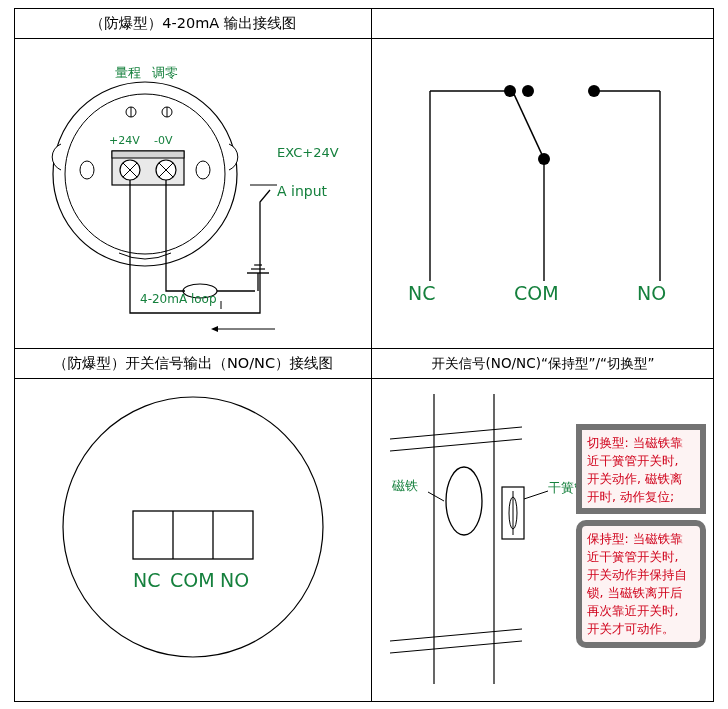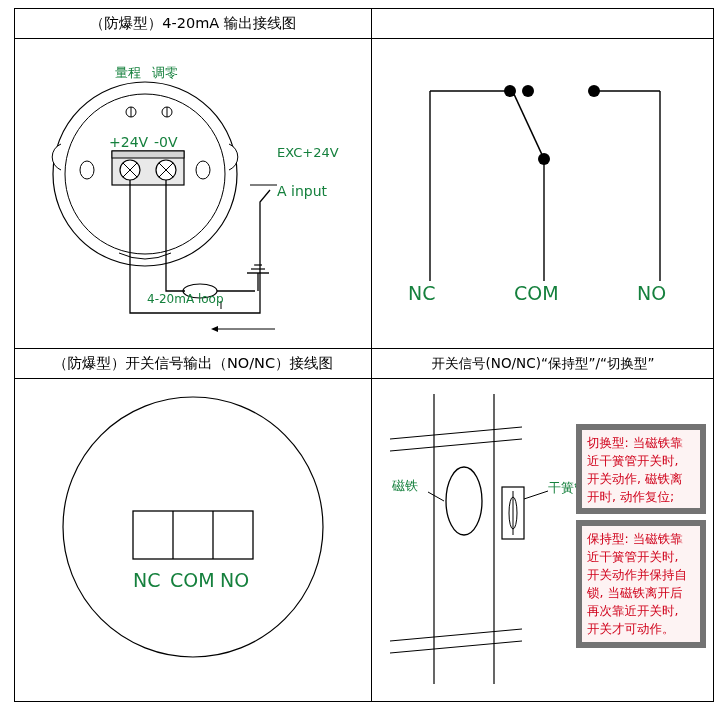--- a/index.html
+++ b/index.html
@@ -18,21 +18,21 @@
        font-size:14.5px;color:#000;white-space:nowrap;overflow:hidden;}
   #cap-tl{left:15px;top:8px;width:356px;}
   #cap-tr{left:372px;top:8px;width:342px;}
   #cap-bl{left:15px;top:348px;width:356px;}
   #cap-br{left:372px;top:348px;width:342px;font-size:13.5px;}
 
   .panel{position:absolute;}
   svg{display:block;overflow:visible;}
   .lbl{position:absolute;font-size:13px;color:#15803d;white-space:nowrap;}
   .big{font-size:19px;}
-  .small{font-size:14px;}
+  .small{font-size:11px;}
 
   
   #p-tl{left:15px;top:39px;width:356px;height:309px;}
   
   #p-tr{left:372px;top:39px;width:342px;height:309px;}
   
   #p-bl{left:15px;top:379px;width:356px;height:323px;}
   
   #p-br{left:372px;top:379px;width:342px;height:323px;}
 
@@ -101,21 +101,21 @@
       <polygon points="196,290 203,287 203,293" fill="#000"></polygon>
       <line x1="203" y1="290" x2="260" y2="290" stroke="#000" stroke-width="1"></line>
     </svg>
 
     <div class="lbl" style="left:100px;top:25px;">量程</div>
     <div class="lbl" style="left:137px;top:25px;">调零</div>
     <div class="lbl small" style="left:94px;top:95px;">+24V</div>
     <div class="lbl small" style="left:139px;top:95px;">-0V</div>
     <div class="lbl" style="left:262px;top:106px;">EXC+24V</div>
     <div class="lbl" style="left:262px;top:144px;font-size:14px;">A input</div>
-    <div class="lbl" style="left:132px;top:253px;font-size:12px;text-align:right;">4-20mA loop</div>
+    <div class="lbl" style="left:125px;top:253px;font-size:12px;text-align:right;">4-20mA loop</div>
   </div>
 
   <div class="panel" id="p-tr">
     <svg width="342" height="309" viewBox="0 0 342 309">
 
       <line x1="58" y1="52" x2="58" y2="242" stroke="#000" stroke-width="1.4"></line>
 
       <line x1="58" y1="52" x2="138" y2="52" stroke="#000" stroke-width="1.4"></line>
 
       <line x1="288" y1="52" x2="288" y2="242" stroke="#000" stroke-width="1.4"></line>
@@ -168,21 +168,21 @@
       <line x1="152" y1="120" x2="176" y2="112" stroke="#000" stroke-width="1"></line>
     </svg>
 
     <div class="lbl" style="left:20px;top:98px;font-size:13px;">磁铁</div>
     <div class="lbl" style="left:176px;top:100px;font-size:13px;">干簧管</div>
 
     <div class="textbox" style="left:204px;top:45px;width:130px;height:90px;">切换型: 当磁铁靠
 近干簧管开关时,
 开关动作, 磁铁离
 开时, 动作复位;</div>
-    <div class="textbox" style="left:204px;top:141px;width:130px;height:128px;">保持型: 当磁铁靠
+    <div class="textbox" style="left:204px;top:141px;width:130px;height:128px;border-radius:10px;">保持型: 当磁铁靠
 近干簧管开关时,
 开关动作并保持自
 锁, 当磁铁离开后
 再次靠近开关时,
 开关才可动作。</div>
   </div>
 
 </div>
 
 </body></html>

